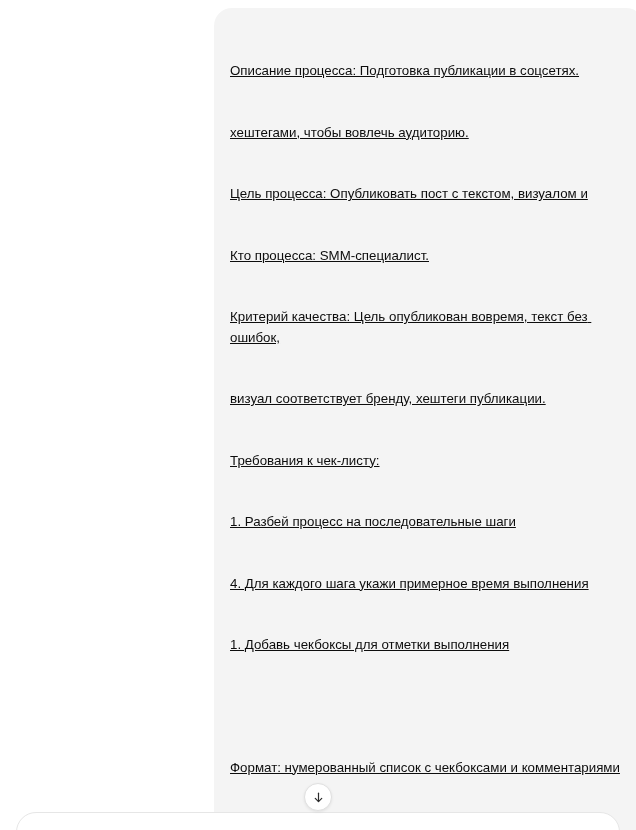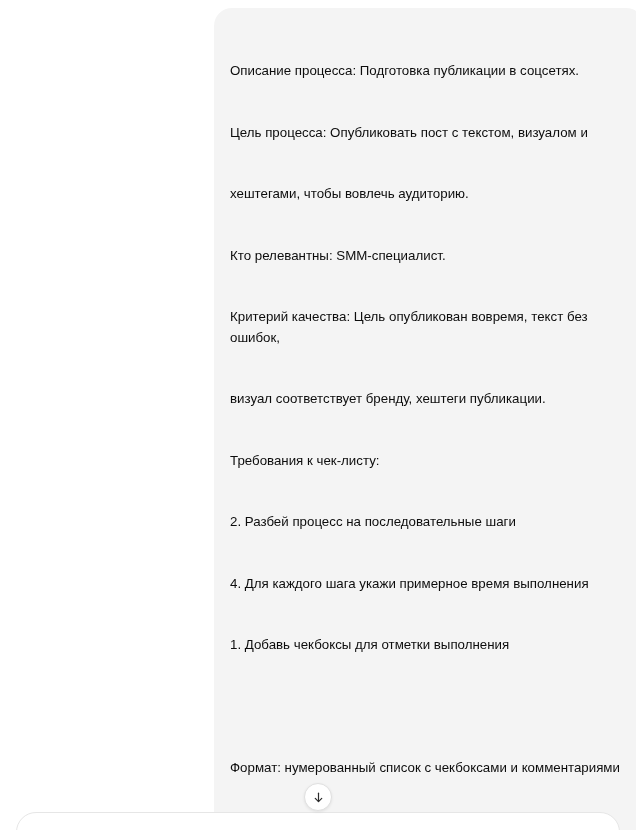--- a/index.html
+++ b/index.html
@@ -37,21 +37,21 @@
     padding: 12px 16px 14px 16px;
     width: 430px;
     box-sizing: border-box;
     margin-right: -8px;
     font-size: 13.3px;
     line-height: 20.5px;
     color: #0d0d0d;
     white-space: pre-wrap;
     word-wrap: break-word;
   }
-  .bubble-line { display: block; }
+  .bubble-line { display: block; text-decoration: underline; }
   .bubble-gap { display: block; height: 20px; }
 
   
   .scroll-down-btn {
     position: absolute;
     left: 50%;
     transform: translateX(-50%);
     top: 783px;
     width: 26px;
     height: 26px;
@@ -83,27 +83,27 @@
   }
 </style>
 </head>
 <body>
 
 <div id="chat-scroll">
 
   <div class="user-row">
     <div class="user-bubble">
       <span class="bubble-line">Описание процесса: Подготовка публикации в соцсетях.</span>
+      <span class="bubble-line">хештегами, чтобы вовлечь аудиторию.</span>
       <span class="bubble-line">Цель процесса: Опубликовать пост с текстом, визуалом и</span>
-      <span class="bubble-line">хештегами, чтобы вовлечь аудиторию.</span>
-      <span class="bubble-line">Кто релевантны: SMM-специалист.</span>
+      <span class="bubble-line">Кто процесса: SMM-специалист.</span>
       <span class="bubble-line">Критерий качества: Цель опубликован вовремя, текст без ошибок,</span>
       <span class="bubble-line">визуал соответствует бренду, хештеги публикации.</span>
       <span class="bubble-line">Требования к чек-листу:</span>
-      <span class="bubble-line">2. Разбей процесс на последовательные шаги</span>
+      <span class="bubble-line">1. Разбей процесс на последовательные шаги</span>
       <span class="bubble-line">4. Для каждого шага укажи примерное время выполнения</span>
       <span class="bubble-line">1. Добавь чекбоксы для отметки выполнения</span>
       <span class="bubble-gap"></span>
       <span class="bubble-line">Формат: нумерованный список с чекбоксами и комментариями</span>
     </div>
   </div>
 
   <div class="scroll-down-btn">
     <span>
       <svg width="13" height="13" viewBox="0 0 24 24" fill="none" stroke="#2b2b2b" stroke-width="2.2" stroke-linecap="round" stroke-linejoin="round">

